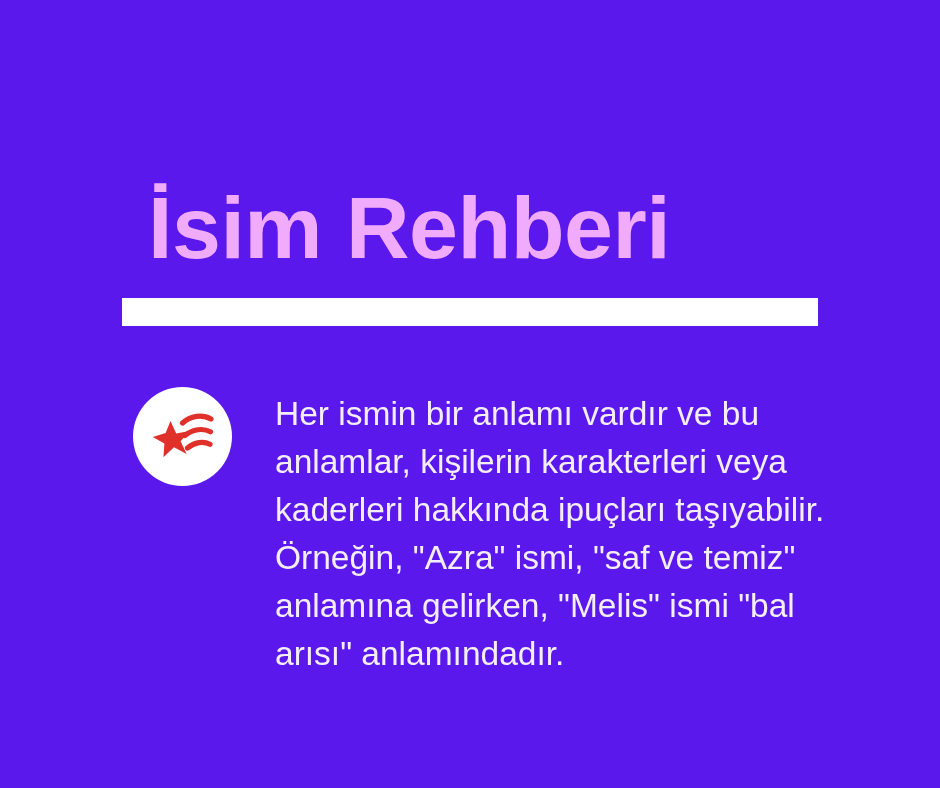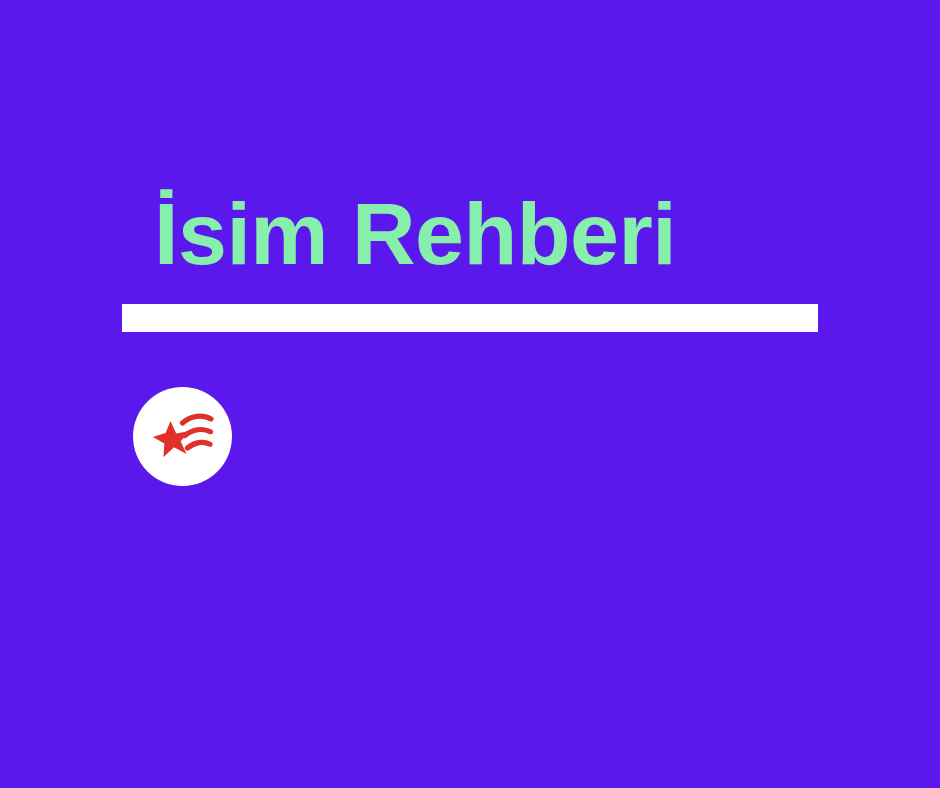--- a/index.html
+++ b/index.html
@@ -25,27 +25,27 @@
 
   
   .title-block {
     position: absolute;
     left: 122px;
     top: 176px;
     width: 700px;
   }
 
   .poster-title {
-    margin: 14px;
+    margin: 8px;
     font-family: "Liberation Sans", sans-serif;
     font-size: 88px;
     font-weight: 700;
     line-height: 1.0;
     letter-spacing: -0.5px;
-    color: #86efac;
+    color: #f0abfc;
     white-space: nowrap;
     padding-left: 18px;
   }
 
   .title-rule {
     margin-top: 26px;
     width: 696px;
     height: 28px;
     background: #FFFFFF;
   }
@@ -108,16 +108,17 @@
       <span>
         <svg viewBox="0 0 62 56" xmlns="http://www.w3.org/2000/svg" aria-hidden="true">
           <path d="M18.5 12.0 L24.2 24.6 L37.6 22.0 L28.6 32.3 L34.6 45.0 L22.0 38.2 L11.4 48.2 L12.4 34.4 L0.8 28.0 L13.6 24.0 Z" fill="#E0302A"></path>
           <path d="M30.5 14.0 C38.5 6.5 50.5 5.0 59.0 10.0" stroke="#E0302A" stroke-width="5.2" stroke-linecap="round" fill="none"></path>
           <path d="M33.0 26.5 C40.5 20.0 51.0 18.8 58.5 22.8" stroke="#E0302A" stroke-width="5.2" stroke-linecap="round" fill="none"></path>
           <path d="M35.5 39.0 C42.5 33.0 51.5 31.8 58.0 35.2" stroke="#E0302A" stroke-width="5.2" stroke-linecap="round" fill="none"></path>
         </svg>
       </span>
     </div>
 
+    <p class="body-text">Her ismin bir anlamı vardır ve bu anlamlar, kişilerin karakterleri veya kaderleri hakkında ipuçları taşıyabilir. Örneğin, "Azra" ismi, "saf ve temiz" anlamına gelirken, "Melis" ismi "bal arısı" anlamındadır.</p>
 
   </div>
 
 </div>
 
 </body></html>

